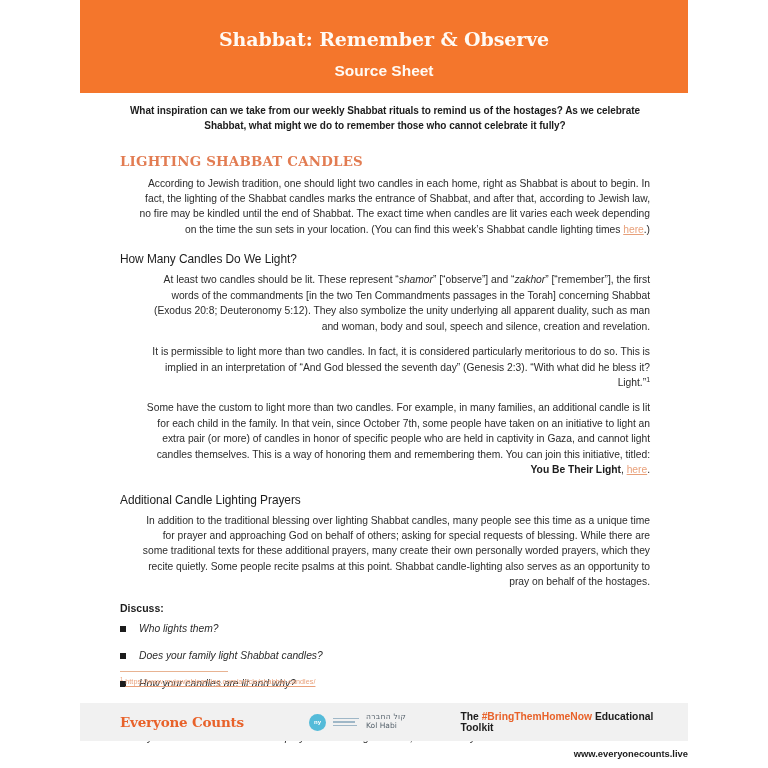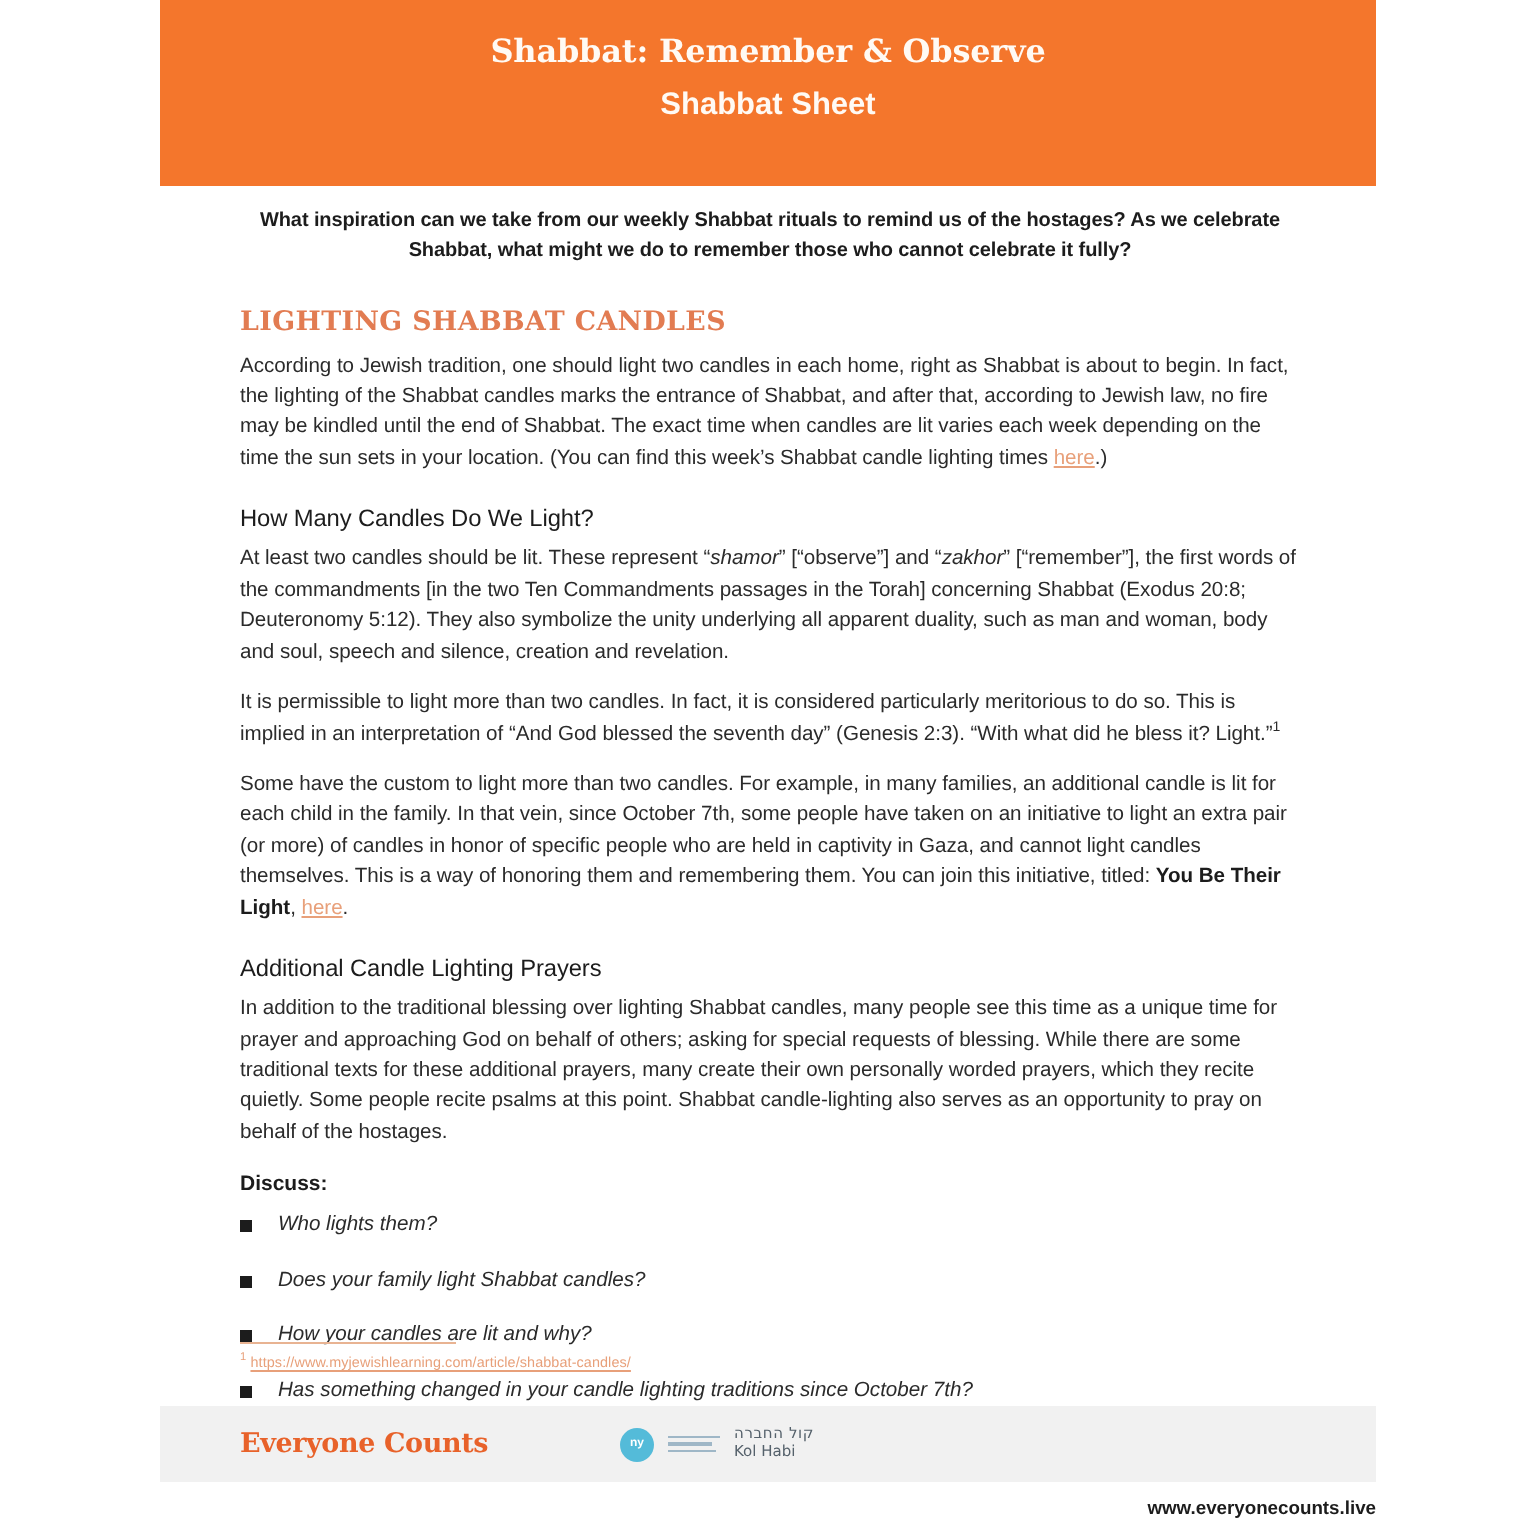--- a/index.html
+++ b/index.html
@@ -30,25 +30,25 @@
     width: 608px;
     height: 93px;
     background: #F4762C;
     text-align: center;
     box-sizing: border-box;
     padding-top: 17px;
   }
   .banner-title {
     font-family: "DejaVu Serif", "Liberation Serif", serif;
     font-weight: bold;
-    font-size: 16px;
+    font-size: 19px;
     letter-spacing: -0.1px;
     color: #fffaf4;
     line-height: 1.1;
-    margin: 0;
+    margin: 12px;
   }
   .banner-subtitle {
     font-family: "Liberation Sans", sans-serif;
     font-weight: bold;
     font-size: 15.5px;
     color: #fffaf4;
     margin: 9px 0 0 0;
     line-height: 1.1;
   }
 
@@ -84,22 +84,22 @@
     font-size: 11.9px;
     color: #1c1c1c;
     margin: 15px 0 6px 0;
     letter-spacing: -0.05px;
   }
 
   p.body {
     font-size: 10.3px;
     line-height: 1.5;
     color: #2b2b2b;
-    margin: 0 0 10px 0;
-    text-align: left;
+    margin: 0 0 10px 16px;
+    text-align: right;
     letter-spacing: -0.02px;
   }
 
   .lnk {
     color: #E8A07A;
     text-decoration: underline;
   }
   .bold { font-weight: bold; color: #1c1c1c; }
   .ital { font-style: italic; }
   sup.fn {
@@ -243,21 +243,21 @@
     color: #1c1c1c;
   }
 </style>
 </head>
 <body>
 
 <div class="page">
 
   <div class="banner">
     <div class="banner-title">Shabbat: Remember &amp; Observe</div>
-    <div class="banner-subtitle">Shabbat Sheet</div>
+    <div class="banner-subtitle">Source Sheet</div>
   </div>
 
   <div class="content">
 
     <div class="intro">What inspiration can we take from our weekly Shabbat rituals to remind us of the hostages? As we celebrate Shabbat, what might we do to remember those who cannot celebrate it fully?</div>
 
     <div class="section-head">LIGHTING SHABBAT CANDLES</div>
 
     <p class="body"><span>According to Jewish tradition, one should light two candles in each home, right as Shabbat is about to begin. In fact, the lighting of the Shabbat candles marks the entrance of Shabbat, and after that, according to Jewish law, no fire may be kindled until the end of Shabbat. The exact time when candles are lit varies each week depending on the time the sun sets in your location. (You can find this week’s Shabbat candle lighting times </span><a class="lnk" href="#">here</a><span>.)</span></p>
 
@@ -298,17 +298,18 @@
           <i></i>
           <i></i>
           <i></i>
         </div>
       <div class="logo-kol">
         <div class="heb">קול החברה</div>
         <div class="lat">Kol Habi</div>
       </div>
     </div>
 
+    <div class="footer-tagline"><span>The </span><span class="hash">#BringThemHomeNow</span><span> Educational Toolkit</span></div>
   </div>
 
   <div class="footer-url">www.everyonecounts.live</div>
 
 </div>
 
 </body></html>

